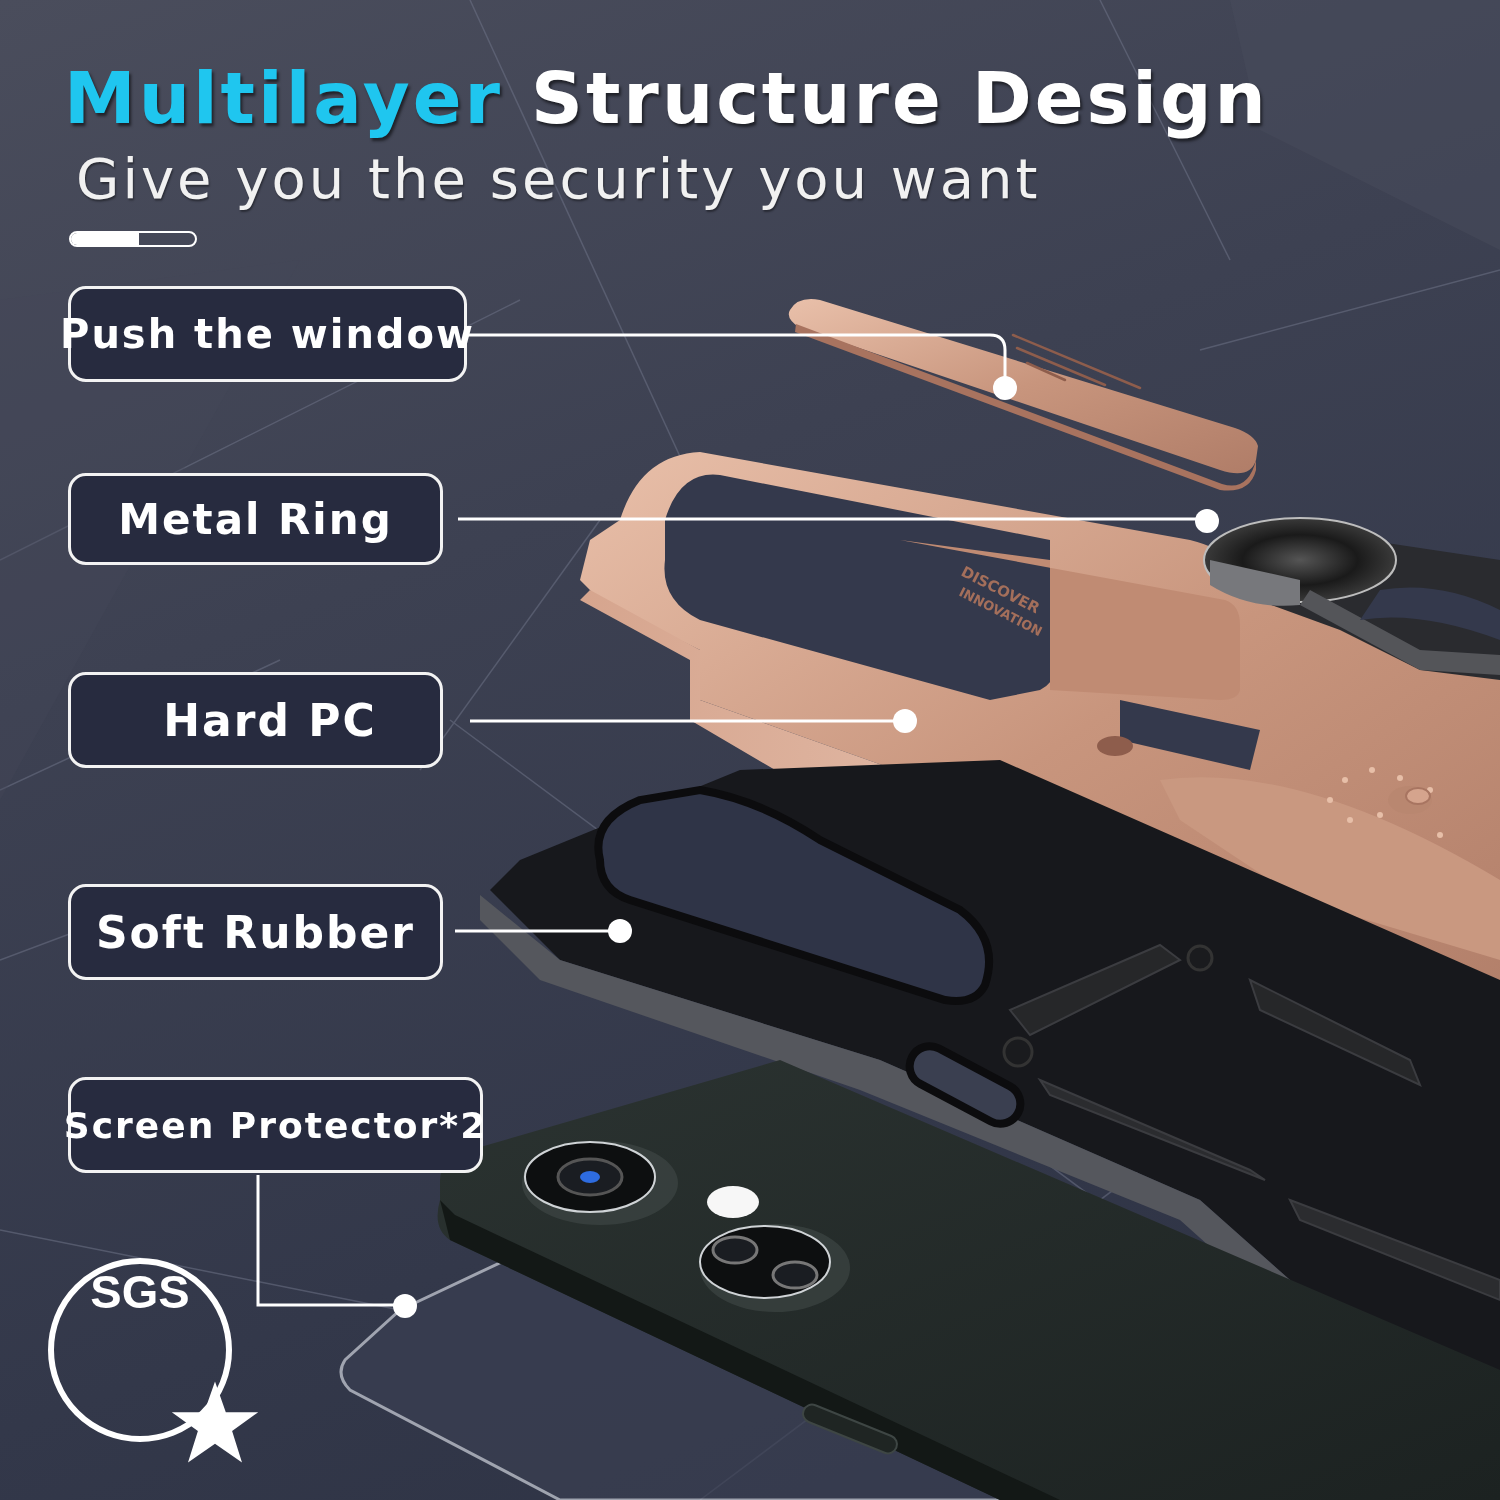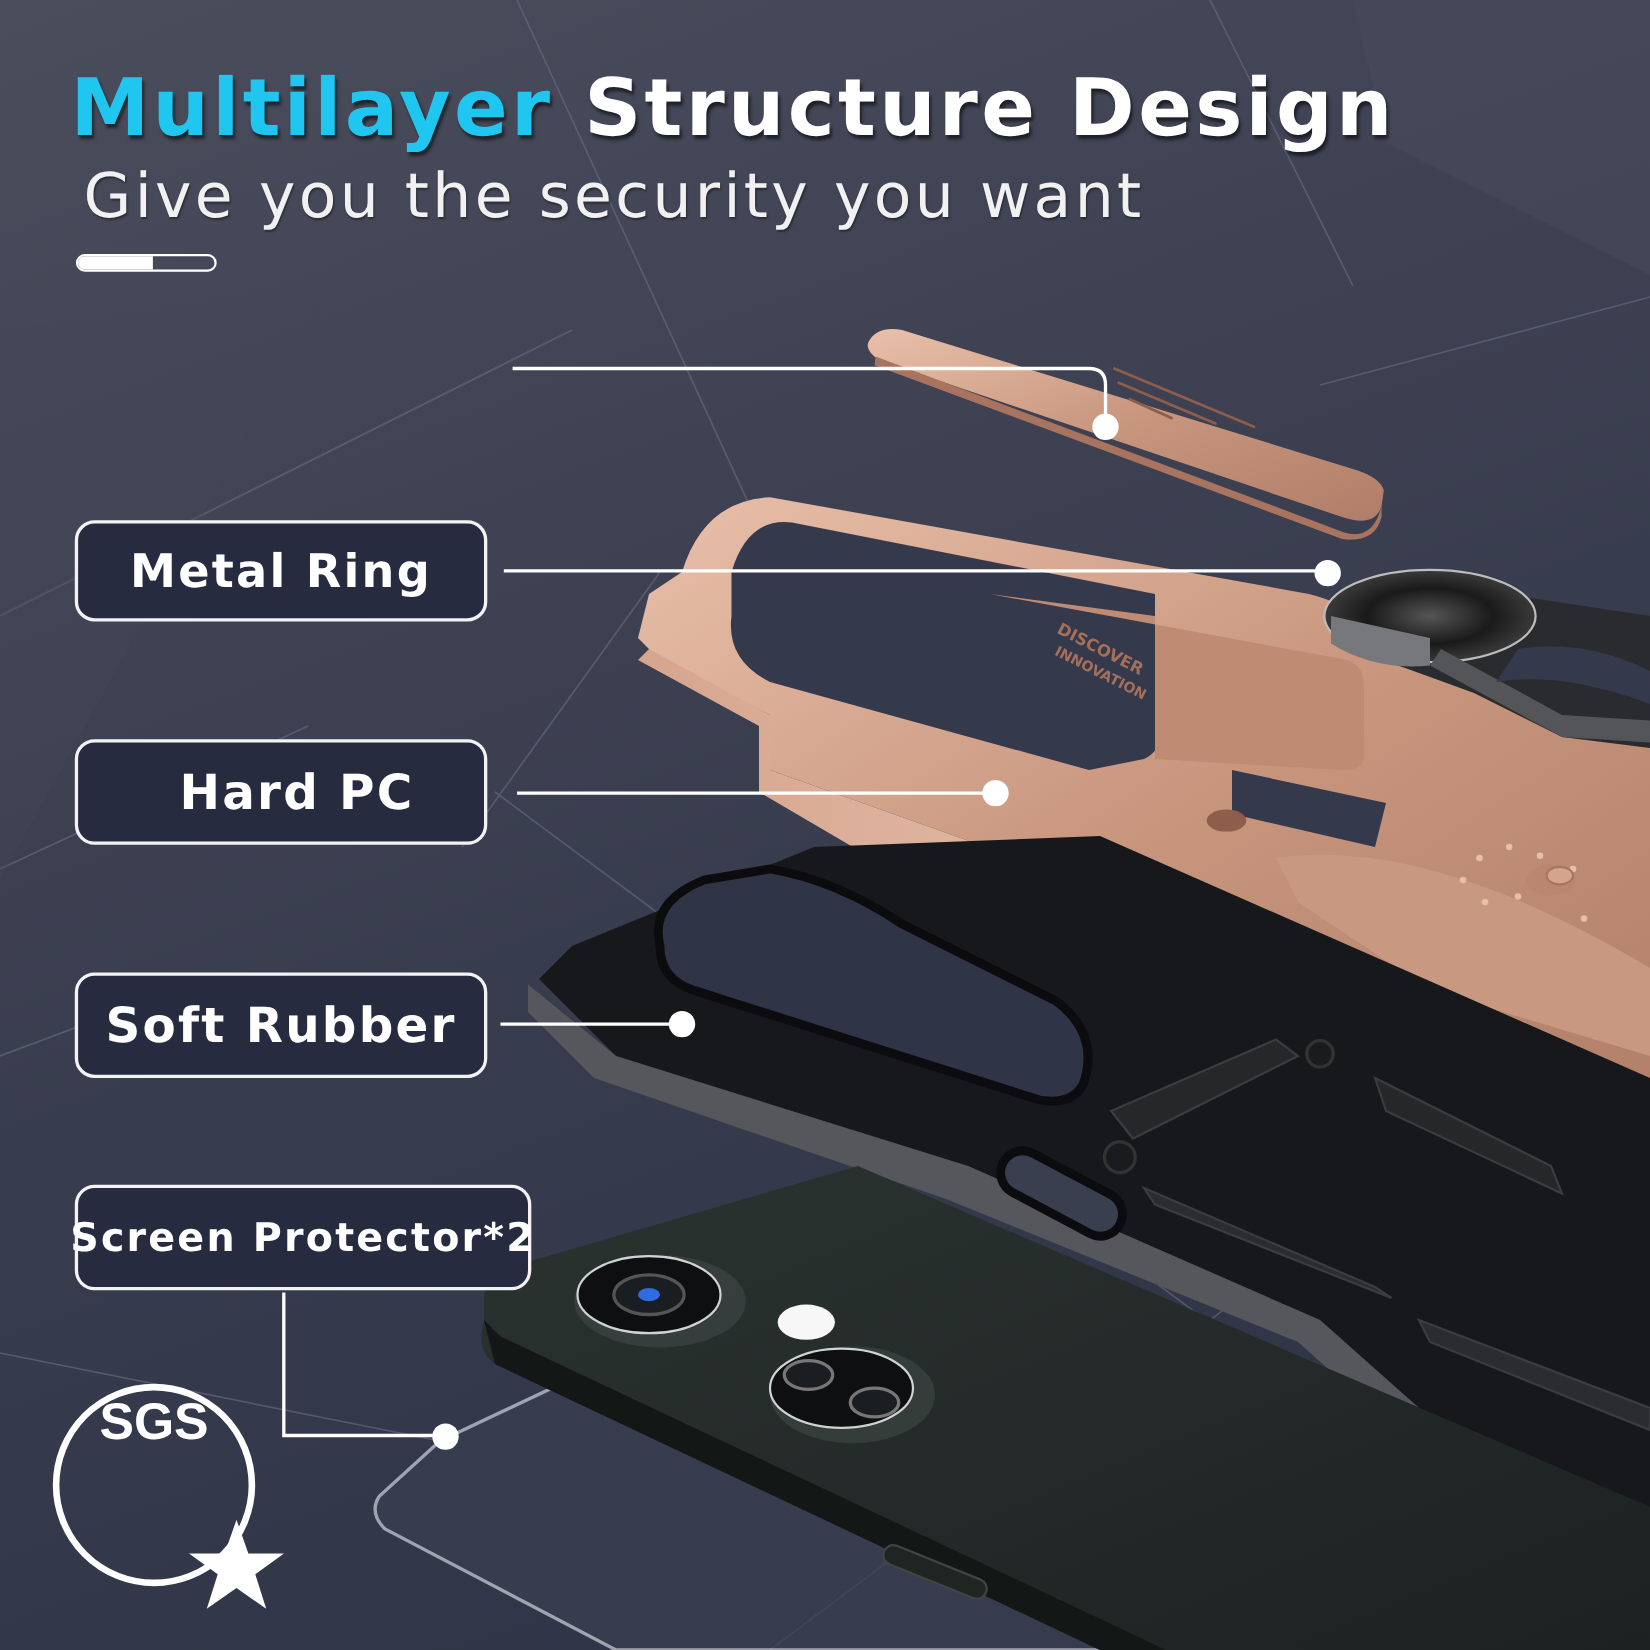--- a/index.html
+++ b/index.html
@@ -169,20 +169,21 @@
 
   <div class="title">
     <span class="accent">Multilayer</span>
     <span class="rest">Structure Design</span>
   </div>
   <div class="subtitle">Give you the security you want</div>
   <div class="progress">
     <div class="fill"></div>
   </div>
 
+  <div class="label" style="left:68px; top:286px; width:399px; height:96px; font-size:40px;">Push the window</div>
   <div class="label" style="left:68px; top:473px; width:375px; height:92px; font-size:42px;">Metal Ring</div>
   <div class="label" style="left:68px; top:672px; width:375px; height:96px; font-size:44px;padding-left:29px;">Hard PC</div>
   <div class="label" style="left:68px; top:884px; width:375px; height:96px; font-size:44px;">Soft Rubber</div>
   <div class="label" style="left:68px; top:1077px; width:415px; height:96px; font-size:36px;">Screen Protector*2</div>
 
   <div class="sgs">
     <span>SGS</span>
   </div>
   <svg class="star" viewBox="0 0 100 100">
     <polygon points="50,4 62,38 98,38 69,59 80,94 50,73 20,94 31,59 2,38 38,38" fill="#ffffff"></polygon>

